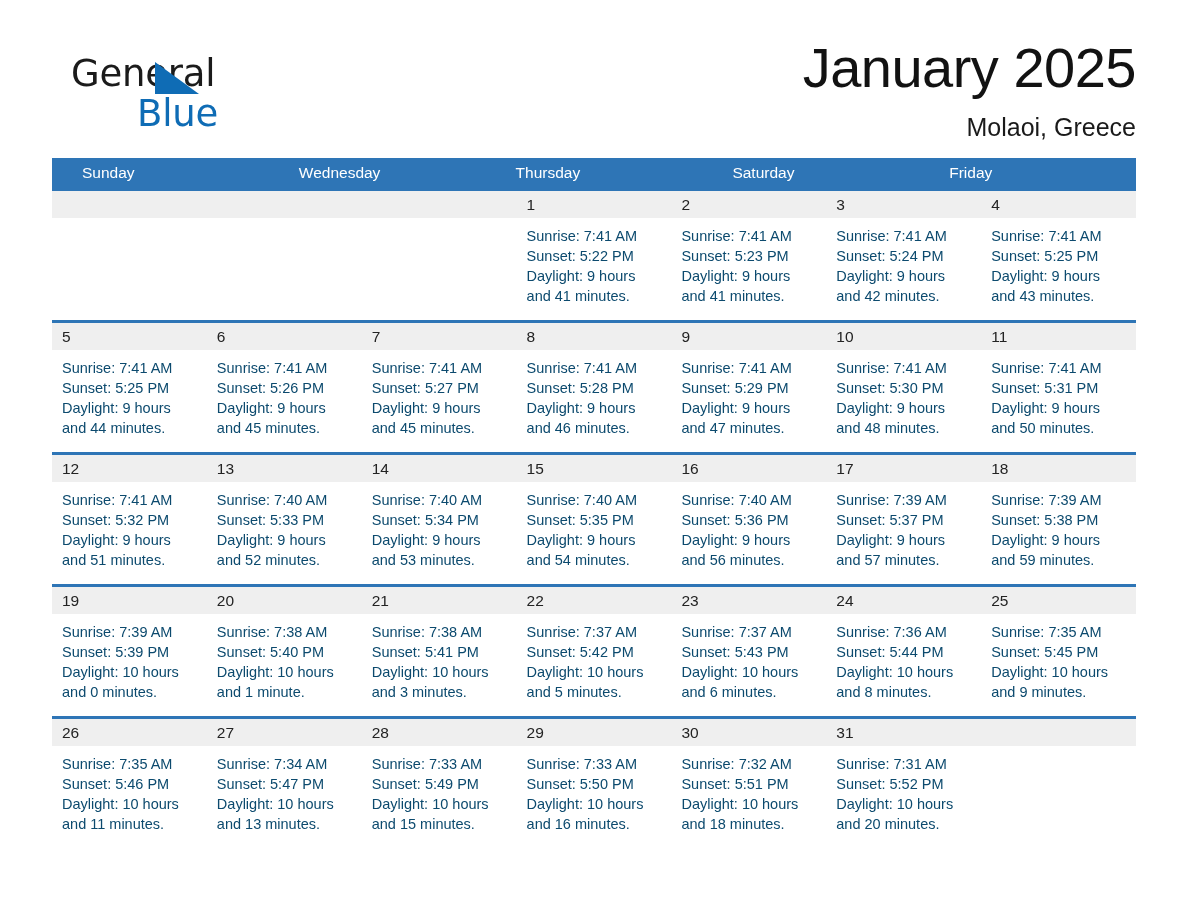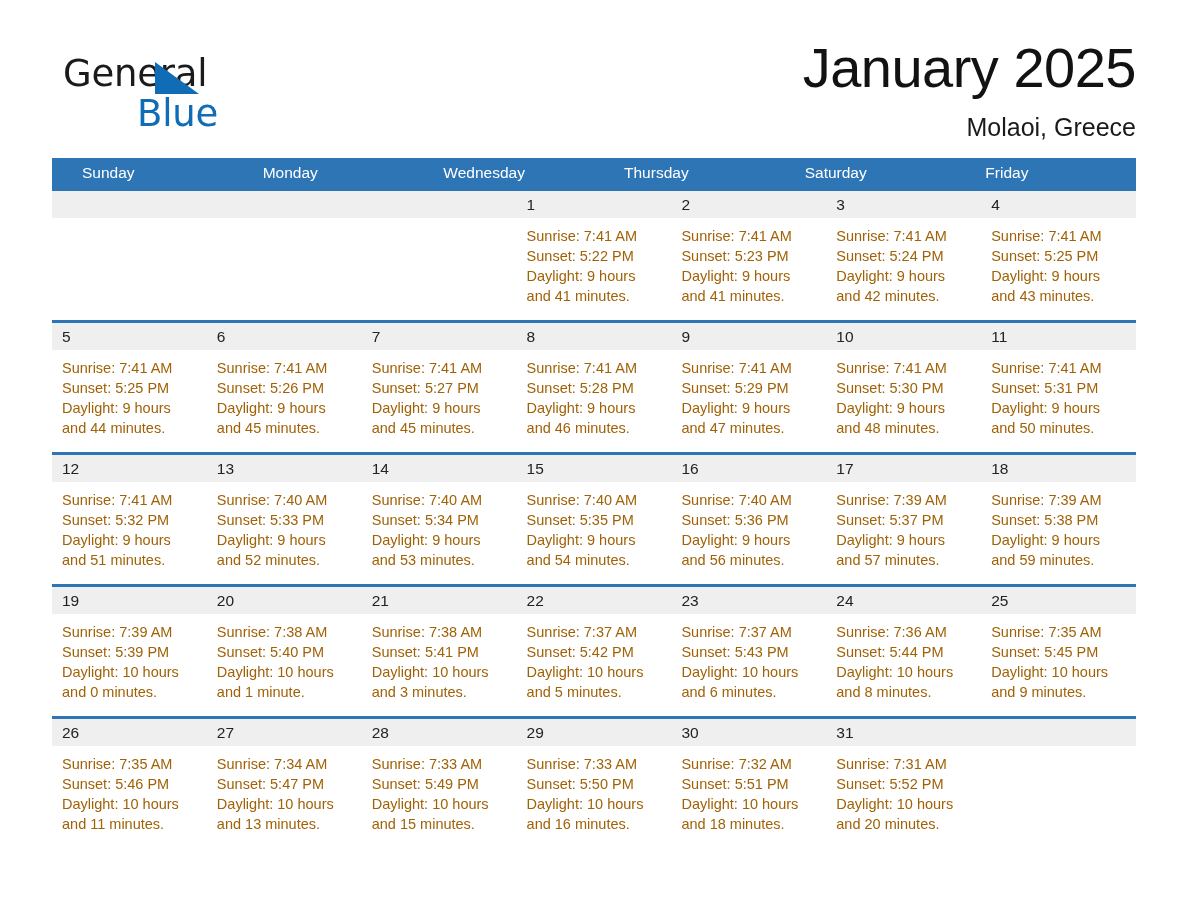--- a/index.html
+++ b/index.html
@@ -32,21 +32,21 @@
   .logo {
     position: absolute;
     left: 5px;
     top: 14px;
     width: 300px;
     height: 90px;
     user-select: none;
   }
   .logo-general {
     position: absolute;
-    left: 6px;
+    left: 14px;
     top: 0px;
     font-size: 37px;
     line-height: 40px;
     color: #1b1b1b;
     letter-spacing: -0.2px;
     font-family: "DejaVu Sans", sans-serif;
     font-weight: 400;
   }
   .logo-tri {
     position: absolute;
@@ -138,21 +138,21 @@
   .daynum {
     font-size: 15.5px;
     line-height: 27px;
     padding-left: 10px;
     color: #232323;
   }
   .info {
     padding: 8px 10px 0 10px;
     font-size: 14.5px;
     line-height: 20px;
-    color: #a16207;
+    color: #0c4a6e;
   }
   .info div {
     white-space: nowrap;
   }
 </style>
 </head>
 <body>
 
 <div class="page">
 
@@ -168,21 +168,20 @@
       <div class="month-title">January 2025</div>
       <div class="location">Molaoi, Greece</div>
     </div>
 
   </div>
 
   <div class="calendar">
 
     <div class="weekdays">
       <div class="weekday">Sunday</div>
-      <div class="weekday">Monday</div>
       <div class="weekday">Wednesday</div>
       <div class="weekday">Thursday</div>
       <div class="weekday">Saturday</div>
       <div class="weekday">Friday</div>
     </div>
 
     <div class="week">
       <div class="day empty">
         <div class="datebar"><span class="daynum"></span></div>
         <div class="info">

